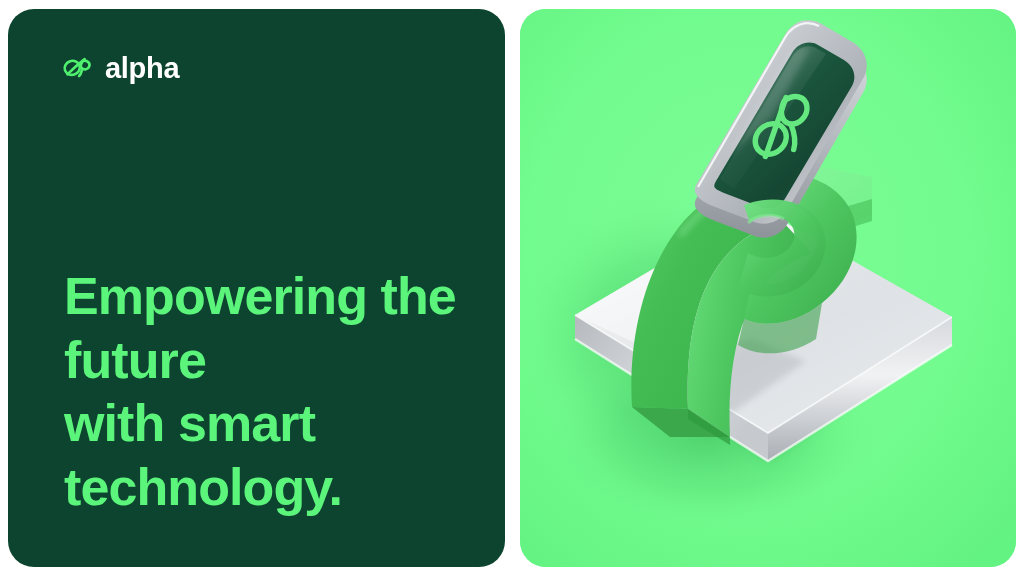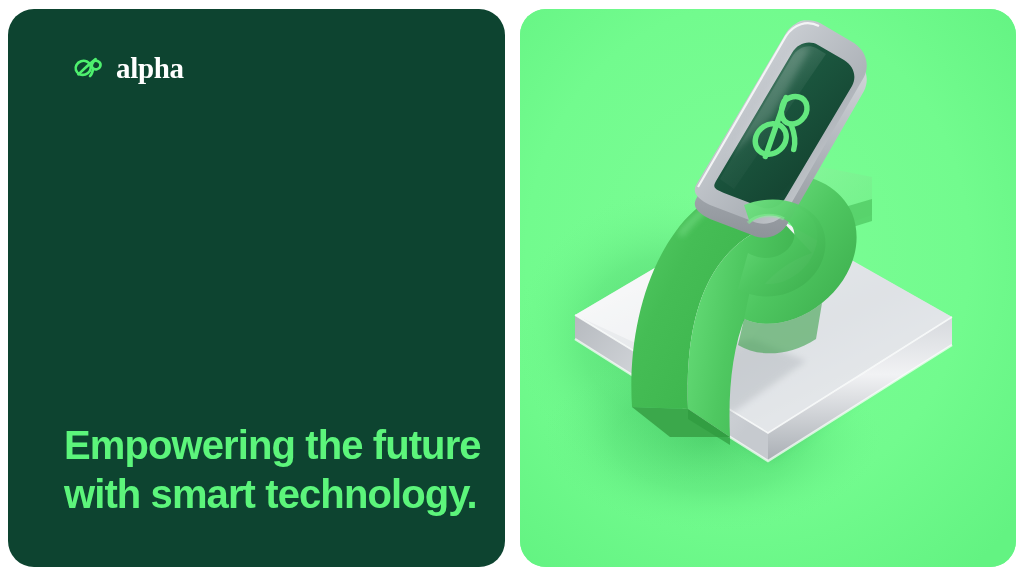--- a/index.html
+++ b/index.html
@@ -28,27 +28,26 @@
     top: 9px;
     width: 497px;
     height: 558px;
     background: #0d4430;
     border-radius: 26px;
     overflow: hidden;
   }
 
   .brand {
     position: absolute;
-    left: 64px;
+    left: 53px;
     top: 38px;
     display: flex;
     align-items: center;
     gap: 10px;
     height: 42px;
-    font-family: Liberation Serif, serif;
   }
   .brand-mark {
     width: 34px;
     height: 34px;
     display: block;
     flex: 0 0 auto;
   }
   .brand-name {
     font-size: 29px;
     font-weight: 700;
@@ -57,21 +56,21 @@
     line-height: 1;
     white-space: nowrap;
   }
 
   .headline {
     position: absolute;
     left: 56px;
     bottom: 48px;
     width: 420px;
     margin: 0;
-    font-size: 40px;
+    font-size: 52px;
     font-weight: 700;
     line-height: 1.22;
     letter-spacing: -0.9px;
     color: #5cf57b;
     white-space: pre-line;
   }
 
   
   .panel-right {
     position: absolute;

